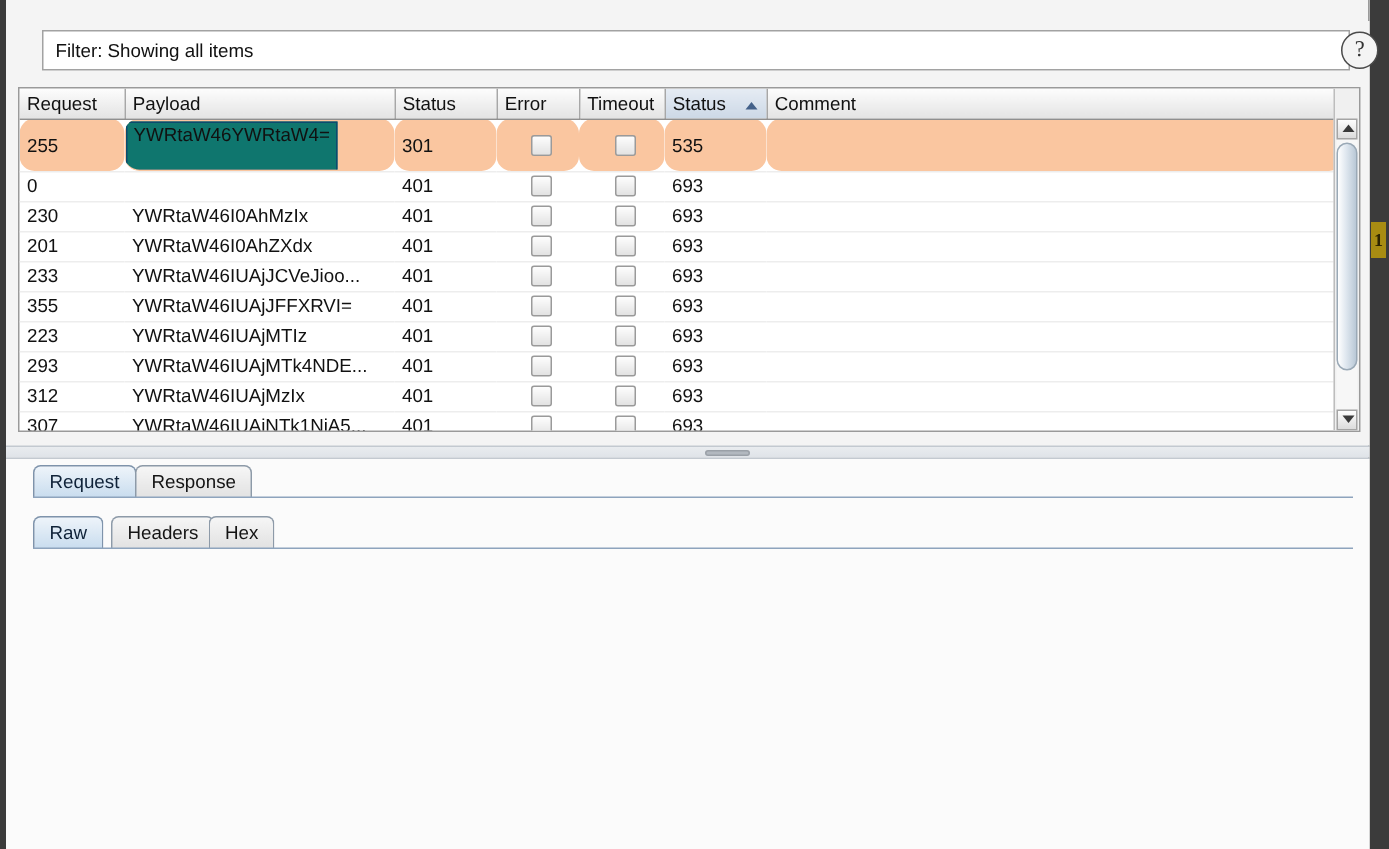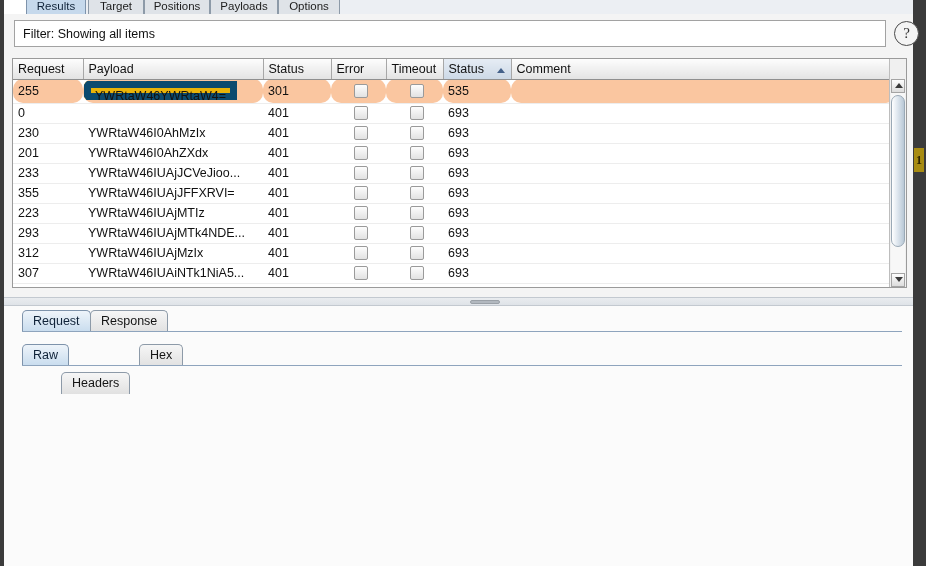--- a/index.html
+++ b/index.html
@@ -34,21 +34,21 @@
     border-radius:4px 4px 0 0;background:#dfe3e8;
     font-size:11.5px;color:#1c1c1c;text-align:center;box-sizing:border-box;
   }
   .toptabs .tab.sel{background:#c6d9ec;border-color:#7e93ab;color:#0f2238;}
   .toptabs .whitegap{position:absolute;left:0;top:0;width:22px;height:14px;background:#ffffff;}
 
   
   .results-pane{position:absolute;left:0;top:14px;width:909px;height:283px;background:#f4f4f4;}
 
   .filterbar{
-    position:absolute;left:10px;top:6px;width:872px;height:27px;
+    position:absolute;left:24px;top:6px;width:872px;height:27px;
     background:#ffffff;border:1px solid #a2a2a2;box-sizing:border-box;
     display:flex;align-items:center;padding-left:8px;font-size:12.5px;color:#111;
   }
   .helpbtn{
     position:absolute;left:890px;top:7px;width:25px;height:25px;border-radius:50%;
     border:1.6px solid #4a4a4a;background:#f4f4f4;color:#333;
     font-size:15px;line-height:22px;text-align:center;box-sizing:border-box;
     font-family:"Liberation Serif",serif;
   }
 
@@ -69,22 +69,22 @@
     border-bottom:5px solid #44618a;
   }
   table.results td{
     height:20px;padding:0 0 0 5px;font-size:12.5px;color:#111;
     border-bottom:1px solid #ededed;white-space:nowrap;overflow:hidden;
     box-sizing:border-box;
   }
   tr.sel td{background:#fac6a0;border-radius:10px;}
   tr.sel td.payload-cell{padding:0;}
   .payload-box{
-    display:inline-block;border:7px solid #0c4a6e;background:#eab308;
-    padding:0 4px;margin:1px 0 0 1px;height:19px;line-height:17px;font-size:12.5px;
+    display:inline-block;border:1px solid #0c4a6e;background:#0f766e;
+    padding:0 4px;margin:1px 0 0 1px;height:33px;line-height:17px;font-size:12.5px;
     box-sizing:border-box;
   }
   .cb{
     display:inline-block;width:12px;height:12px;border:1px solid #9a9a9a;
     border-radius:2px;background:linear-gradient(#fdfdfd,#e2e2e2);vertical-align:middle;
   }
   td.ctr{text-align:center;padding:0;}
 
   
   .tbl-scroll{position:absolute;right:0;top:0;width:17px;height:228px;background:#f0f0f0;
@@ -134,28 +134,20 @@
 
 <div id="app">
 
   <div class="bg-left-edge"></div>
   <div class="bg-strip">
     <div class="mark">1</div>
   </div>
 
   <div class="win">
 
-    <div class="toptabs">
-      <div class="whitegap"></div>
-      <div class="tab sel" style="left:22px;width:60px;">Results</div>
-      <div class="tab" style="left:84px;width:56px;">Target</div>
-      <div class="tab" style="left:140px;width:66px;">Positions</div>
-      <div class="tab" style="left:206px;width:68px;">Payloads</div>
-      <div class="tab" style="left:274px;width:62px;">Options</div>
-    </div>
 
     <div class="results-pane">
 
       <div class="filterbar">
         <span>Filter: Showing all items</span>
       </div>
       <div class="helpbtn">?</div>
 
       <div class="tablewrap">
         <table class="results">
@@ -293,21 +285,21 @@
     <div class="msg-pane">
 
       <div class="tabrow" style="left:18px;top:4px;width:880px;">
         <div class="tab sel" style="left:0;">Request</div>
         <div class="tab" style="left:68px;">Response</div>
         <div class="rule" style="width:880px;"></div>
       </div>
 
       <div class="tabrow" style="left:18px;top:38px;width:880px;">
         <div class="tab sel" style="left:0;">Raw</div>
-        <div class="tab" style="left:39px;margin-top:28px;">Headers</div>
+        <div class="tab" style="left:52px;">Headers</div>
         <div class="tab" style="left:117px;">Hex</div>
         <div class="rule" style="width:880px;"></div>
       </div>
 
       <div class="toolbar">
         
         
         
         
       </div>

